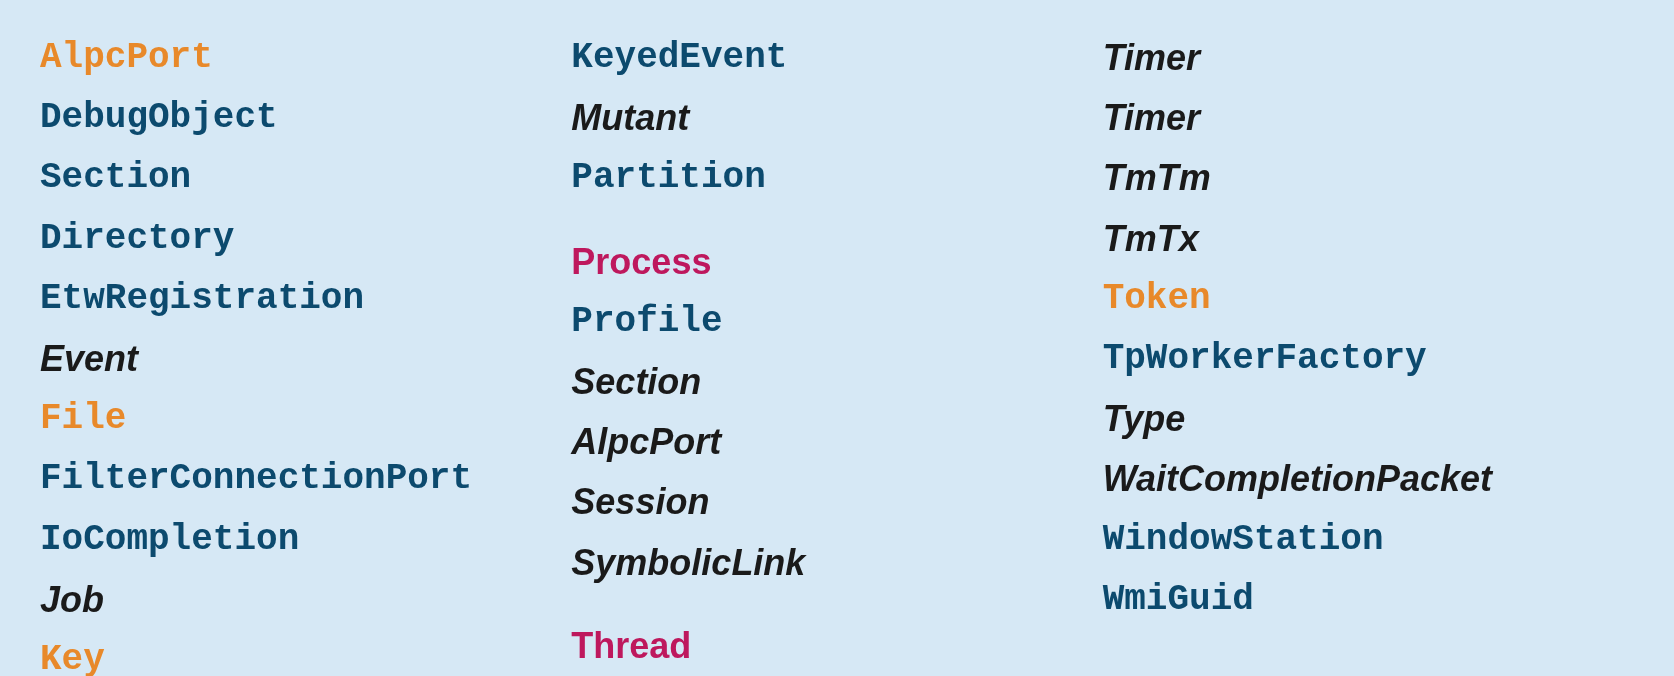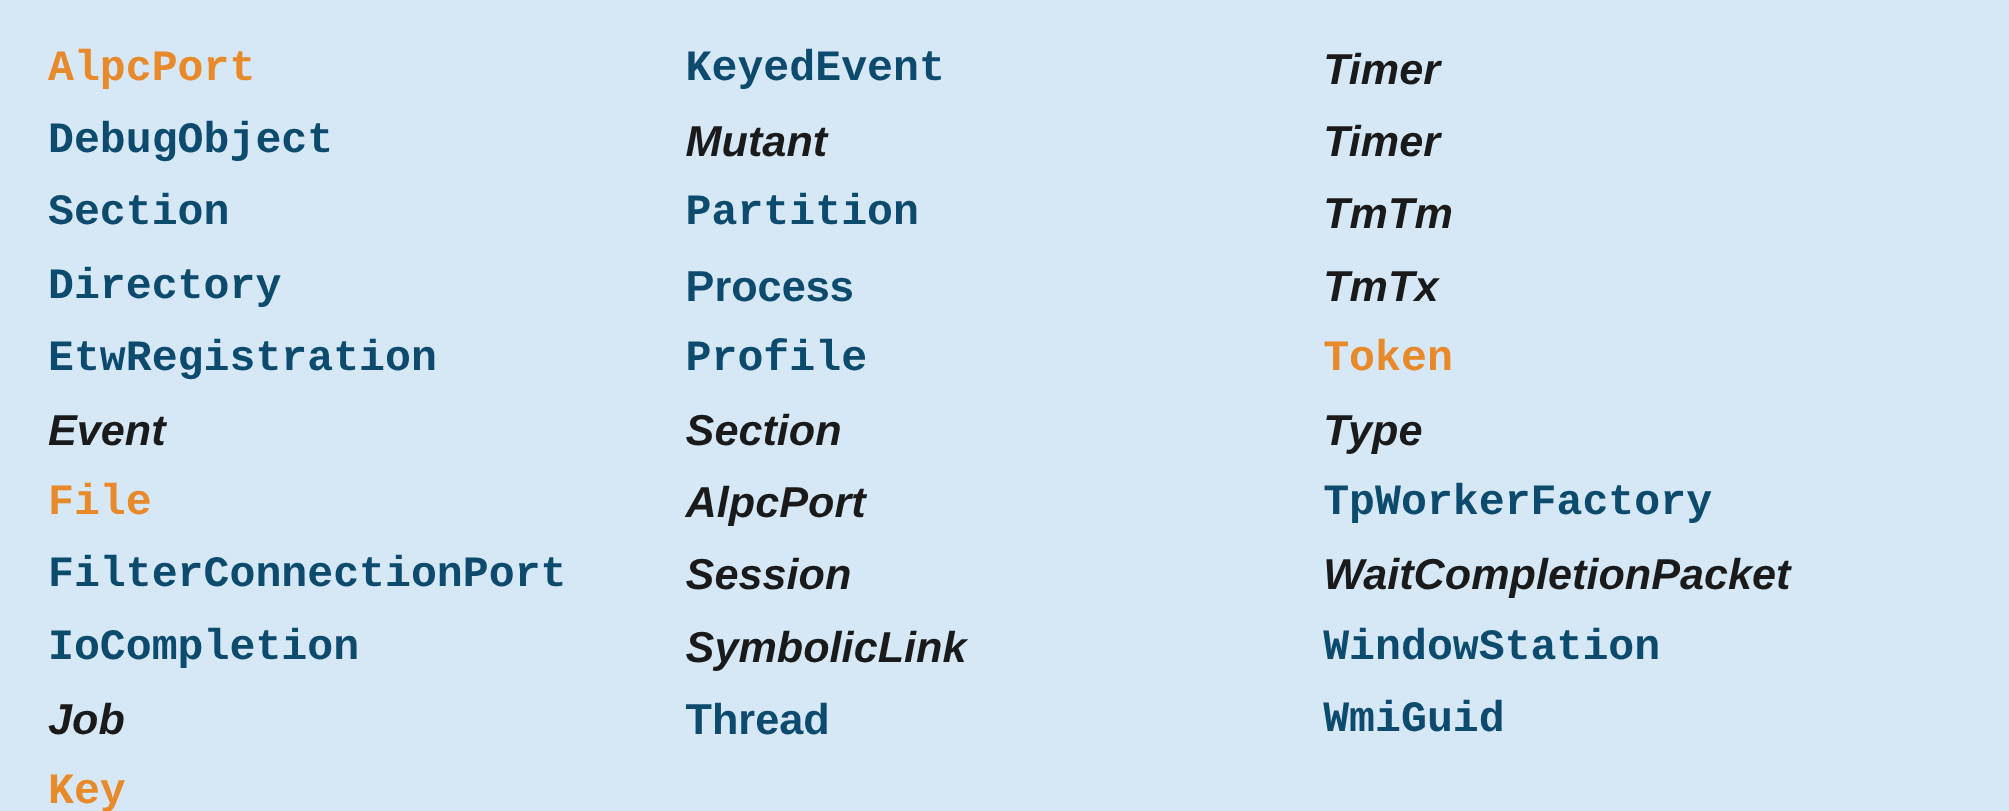--- a/index.html
+++ b/index.html
@@ -26,21 +26,21 @@
       gap: 4px;
     }
     .item {
       font-size: 36px;
       font-weight: 600;
       line-height: 1.45;
       padding: 2px 0;
     }
     .color-orange { color: #e8892a; font-family: Liberation Mono, monospace; }
     .color-blue { color: #0c4a6e; font-family: Liberation Mono, monospace; }
-    .color-red { color: #0c4a6e; }
+    .color-red { color: #be185d; margin-top: 23px; }
     .color-black { color: #1a1a1a; font-style: italic; }
   </style>
 </head>
 <body>
 
 <div class="container">
 <div class="column">
       <span class="item color-orange">AlpcPort</span>
       <span class="item color-blue">DebugObject</span>
       <span class="item color-blue">Section</span>
@@ -64,19 +64,19 @@
       <span class="item color-black">Session</span>
       <span class="item color-black">SymbolicLink</span>
       <span class="item color-red">Thread</span>
     </div>
     <div class="column">
       <span class="item color-black">Timer</span>
       <span class="item color-black">Timer</span>
       <span class="item color-black">TmTm</span>
       <span class="item color-black">TmTx</span>
       <span class="item color-orange">Token</span>
+      <span class="item color-blue">TpWorkerFactory</span>
       <span class="item color-black">Type</span>
-      <span class="item color-blue">TpWorkerFactory</span>
       <span class="item color-black">WaitCompletionPacket</span>
       <span class="item color-blue">WindowStation</span>
       <span class="item color-blue">WmiGuid</span>
     </div>
   </div>
 
 </body></html>

